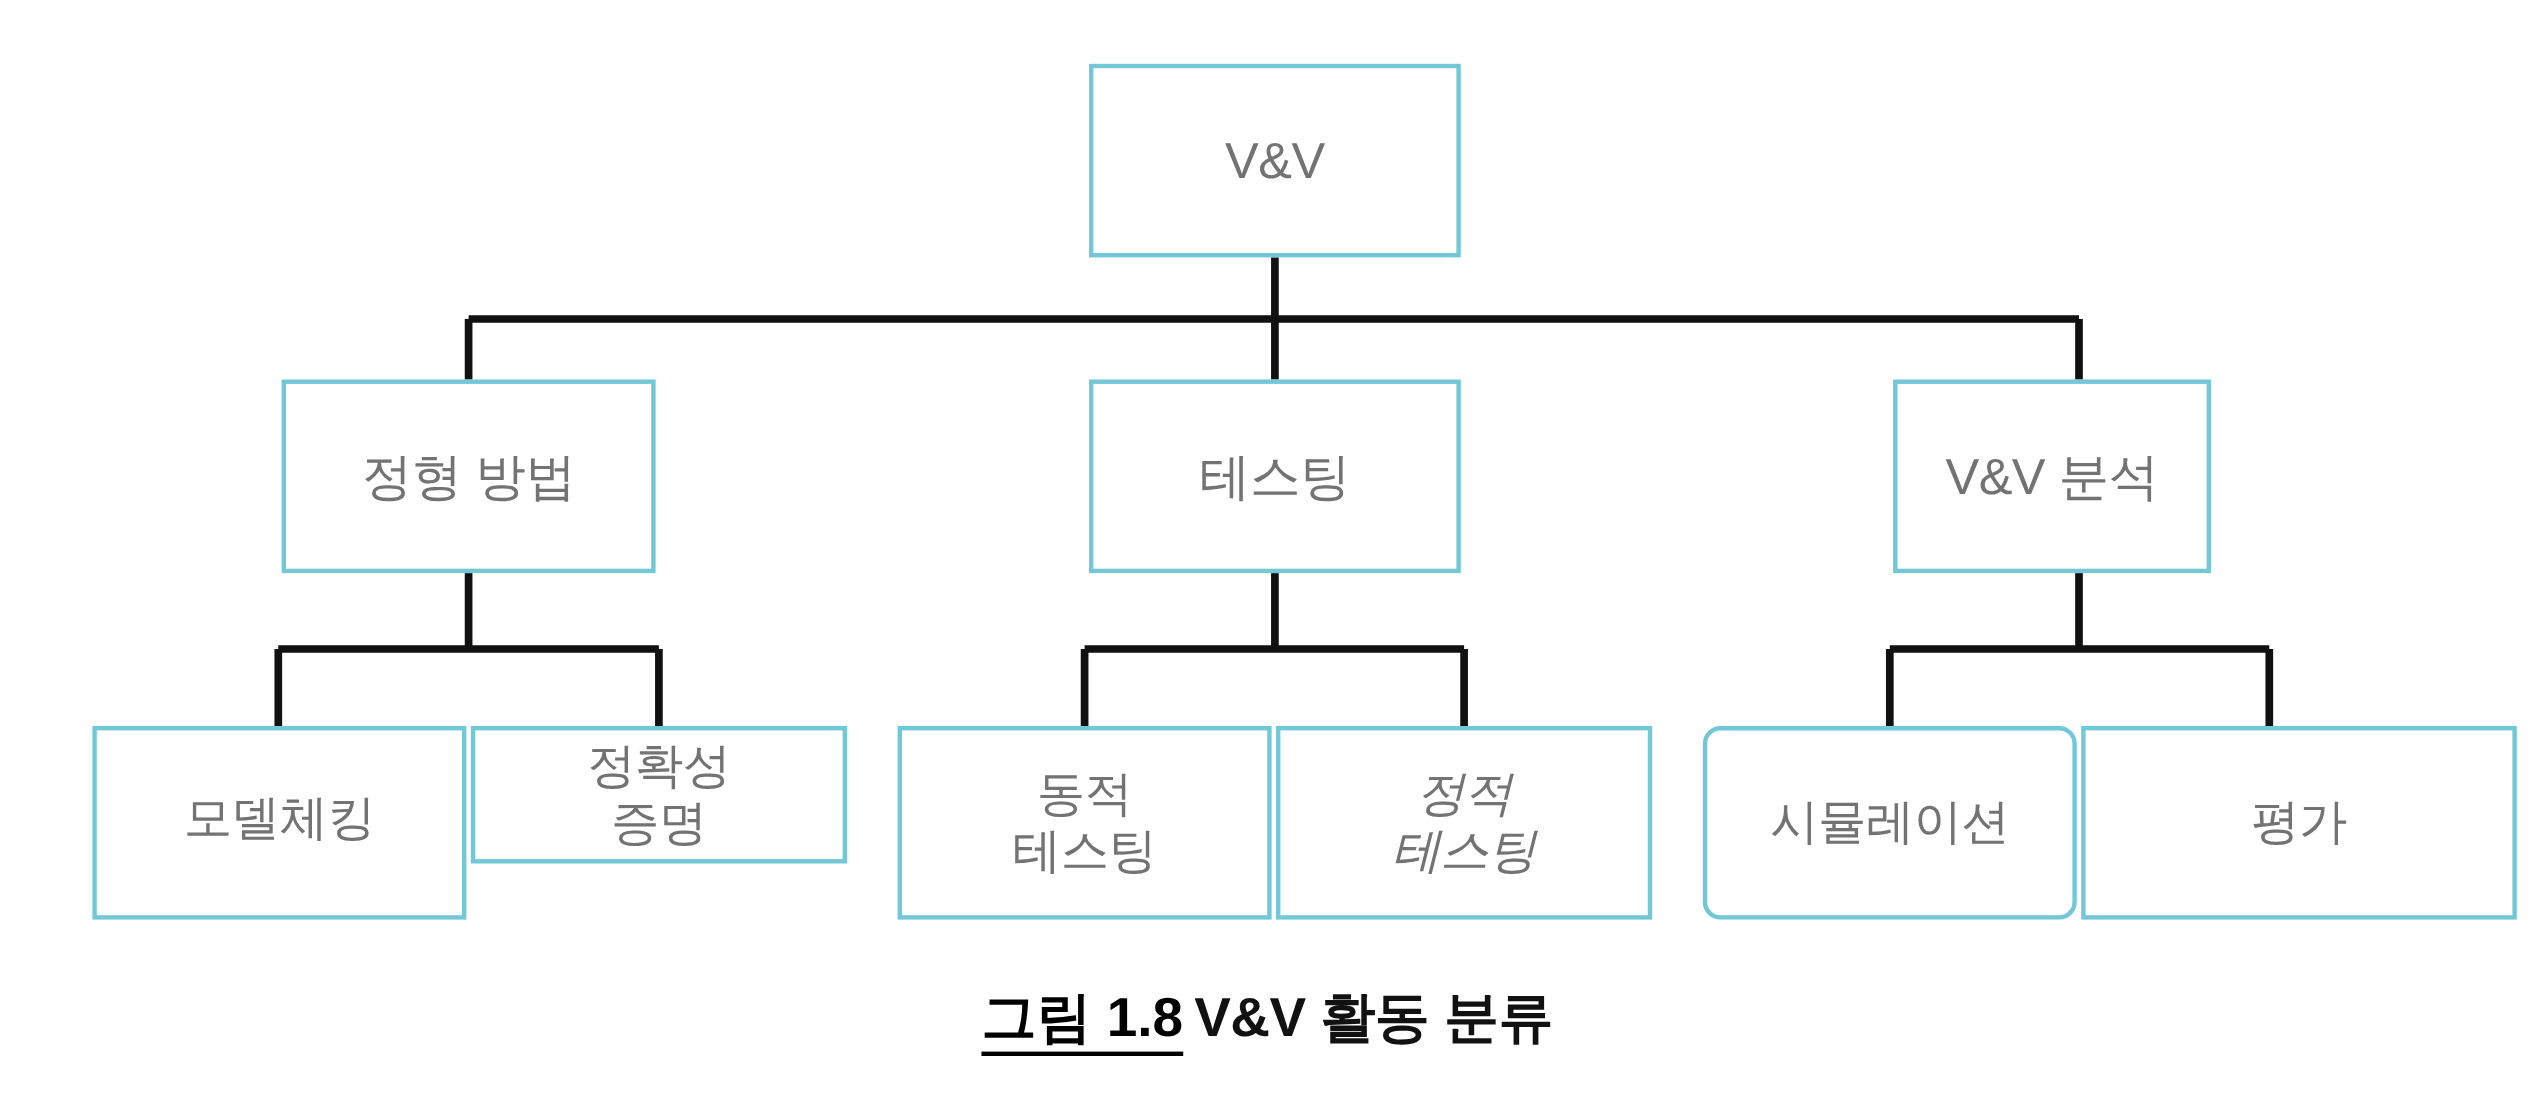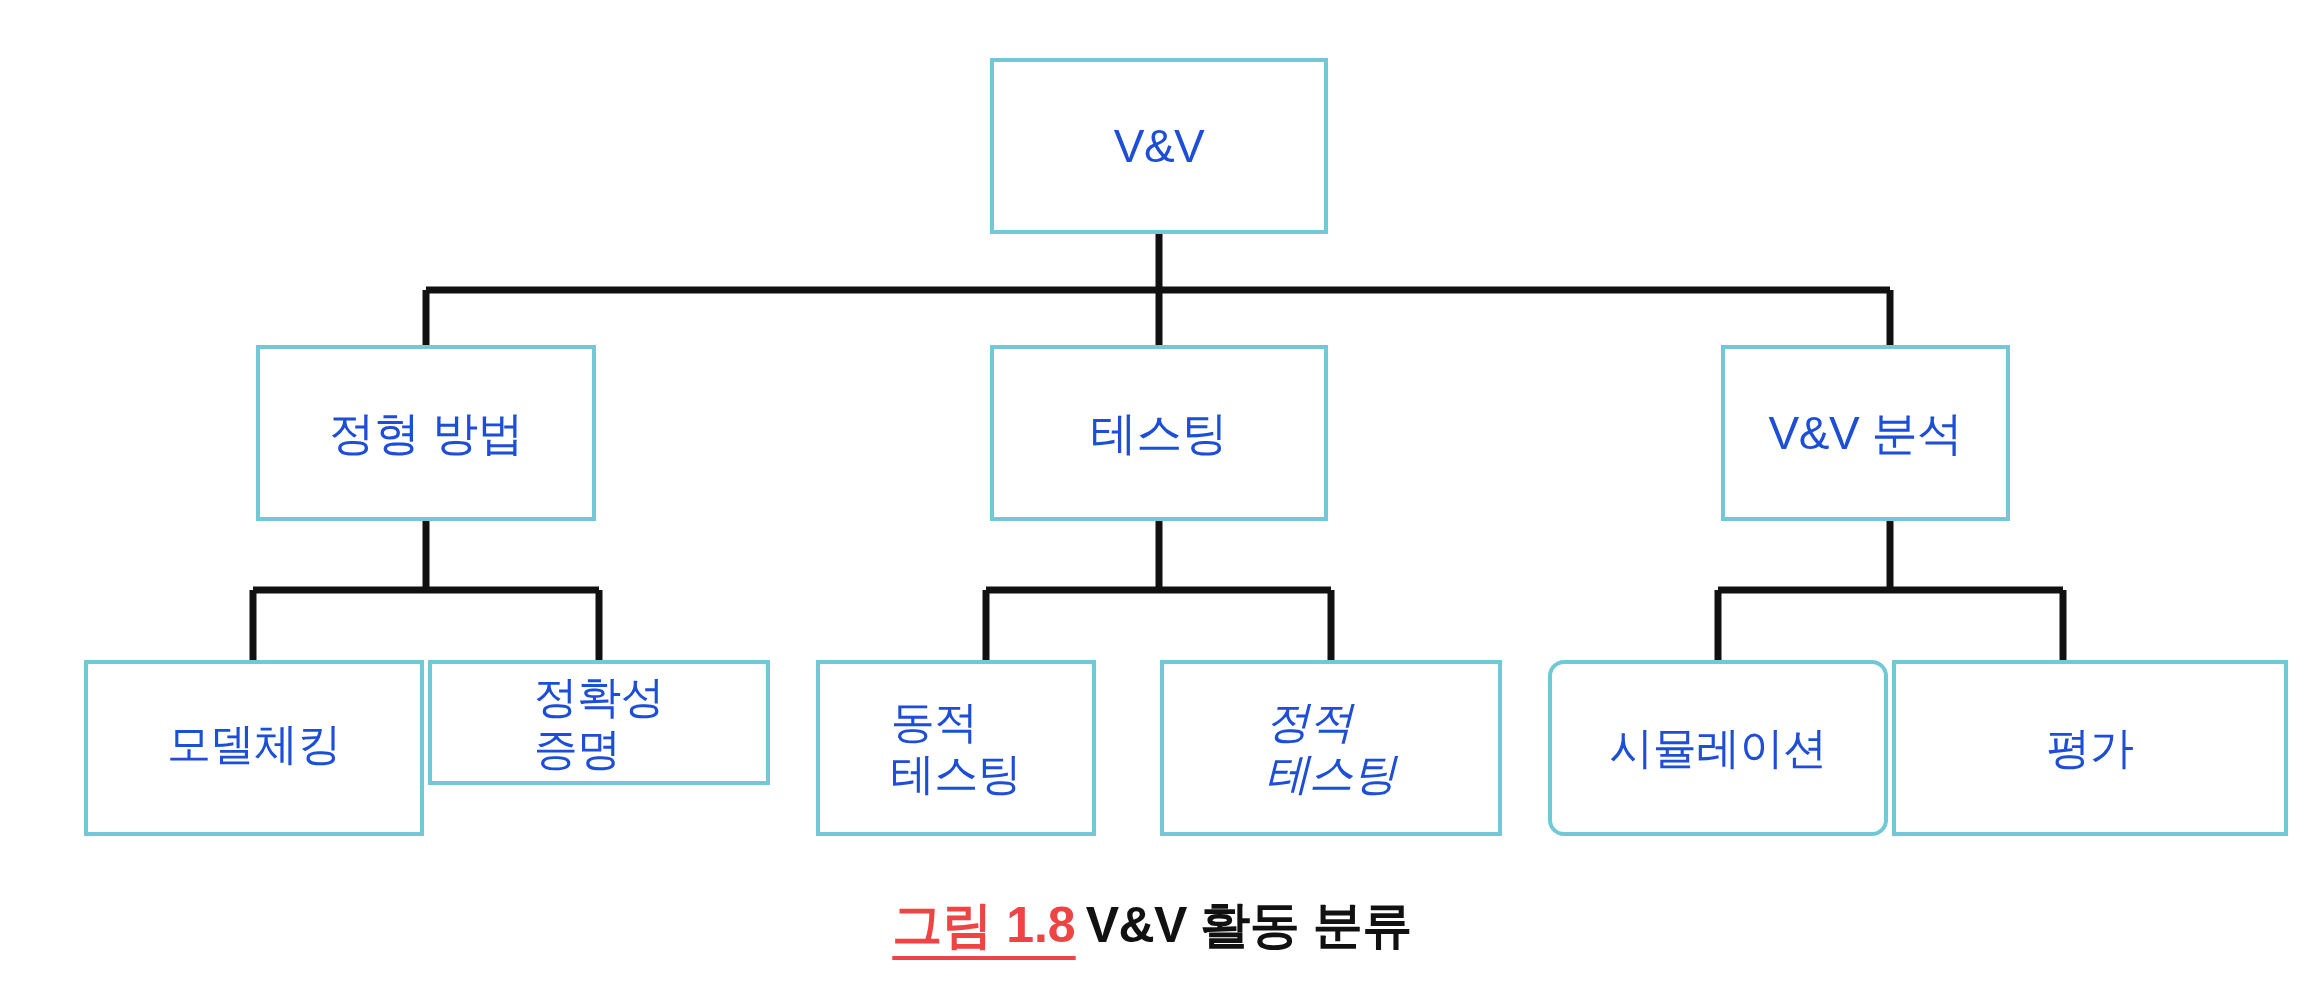--- a/index.html
+++ b/index.html
@@ -26,57 +26,58 @@
     pointer-events: none;
   }
   .node {
     position: absolute;
     box-sizing: border-box;
     background: #ffffff;
     border: 4px solid #72c8d6;
     display: flex;
     align-items: center;
     justify-content: center;
-    color: #1d4ed8;
+    text-align: center;
+    color: #737373;
     font-weight: 400;
     line-height: 1.18;
     letter-spacing: -0.5px;
   }
   .node .label {
     display: block;
     white-space: pre-line;
   }
 
   
   #node-root      { left: 990px;  top: 58px;  width: 338px; height: 176px; font-size: 46px; }
 
   
   #node-formal    { left: 256px;  top: 345px; width: 340px; height: 176px; font-size: 46px; }
   #node-testing   { left: 990px;  top: 345px; width: 338px; height: 176px; font-size: 46px; }
   #node-analysis  { left: 1721px; top: 345px; width: 289px; height: 176px; font-size: 46px; }
 
   
   #node-model-checking  { left: 84px;   top: 660px; width: 340px; height: 176px; font-size: 44px; font-family: Liberation Mono, monospace; }
   #node-correctness     { left: 428px;  top: 660px; width: 342px; height: 125px; font-size: 44px; }
-  #node-dynamic-testing { left: 816px;  top: 660px; width: 280px; height: 176px; font-size: 44px; }
+  #node-dynamic-testing { left: 816px;  top: 660px; width: 340px; height: 176px; font-size: 44px; }
   #node-static-testing  { left: 1160px; top: 660px; width: 342px; height: 176px; font-size: 44px; font-style: italic; }
   #node-simulation      { left: 1548px; top: 660px; width: 340px; height: 176px; font-size: 44px; border-radius: 16px; }
   #node-evaluation      { left: 1892px; top: 660px; width: 396px; height: 176px; font-size: 44px; }
 
   
   #caption {
     position: absolute;
     left: 0;
     top: 892px;
     width: 2304px;
     text-align: center;
     white-space: nowrap;
   }
   #caption .fig-number {
-    color: #ef4444;
+    color: #000000;
     font-size: 50px;
     font-weight: 700;
     text-decoration: underline;
     text-underline-offset: 14px;
     text-decoration-thickness: 4px;
     letter-spacing: 0px;
   }
   #caption .fig-title {
     color: #111111;
     font-size: 50px;

